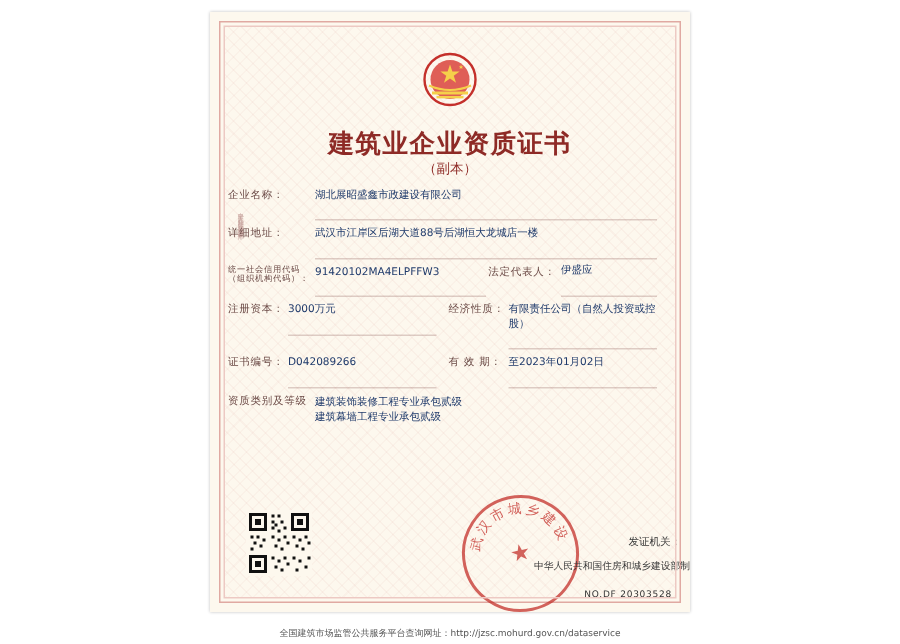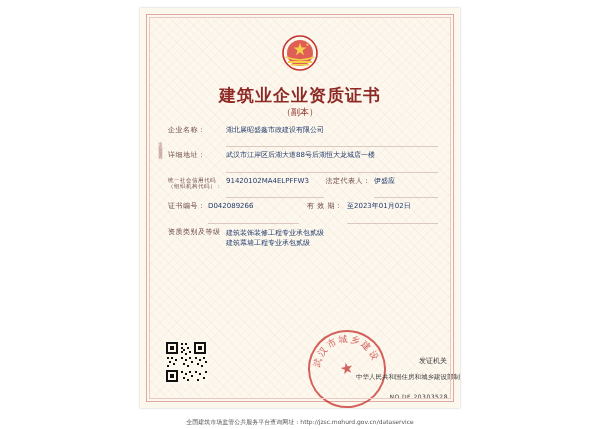--- a/index.html
+++ b/index.html
@@ -55,21 +55,21 @@
     font-weight:bold;
   }
   .subtitle{
     position:absolute;left:0;right:0;top:98px;
     text-align:center;
     font-size:9px;
     color:#8e2a26;
   }
   
   .fields{
-    position:absolute;left:28px;top:118px;right:22px;
+    position:absolute;left:12px;top:118px;right:22px;
     font-size:7px;
     color:#3a3a3a;
     line-height:1.35;
   }
   .row{
     display:flex;
     align-items:flex-start;
     margin-bottom:4px;
   }
   .lbl{
@@ -184,20 +184,30 @@
       </div>
 
       <div class="row">
         <div class="lbl small">统一社会信用代码
 （组织机构代码）：</div>
         <div class="val">91420102MA4ELPFFW3</div>
         <div class="lbl" style="width:48px;flex:0 0 48px;text-align:center;padding-right:2px;">法定代表人：</div>
         <div class="val" style="flex:0 0 64px;font-family:Liberation Mono, monospace;">伊盛应</div>
       </div>
 
+      <div class="row row2col">
+        <div class="half">
+          <div class="lbl">注册资本：</div>
+          <div class="val">3000万元</div>
+        </div>
+        <div class="half">
+          <div class="lbl">经济性质：</div>
+          <div class="val">有限责任公司（自然人投资或控股）</div>
+        </div>
+      </div>
 
       <div class="row row2col">
         <div class="half">
           <div class="lbl">证书编号：</div>
           <div class="val">D042089266</div>
         </div>
         <div class="half">
           <div class="lbl">有 效 期：</div>
           <div class="val">至2023年01月02日</div>
         </div>

